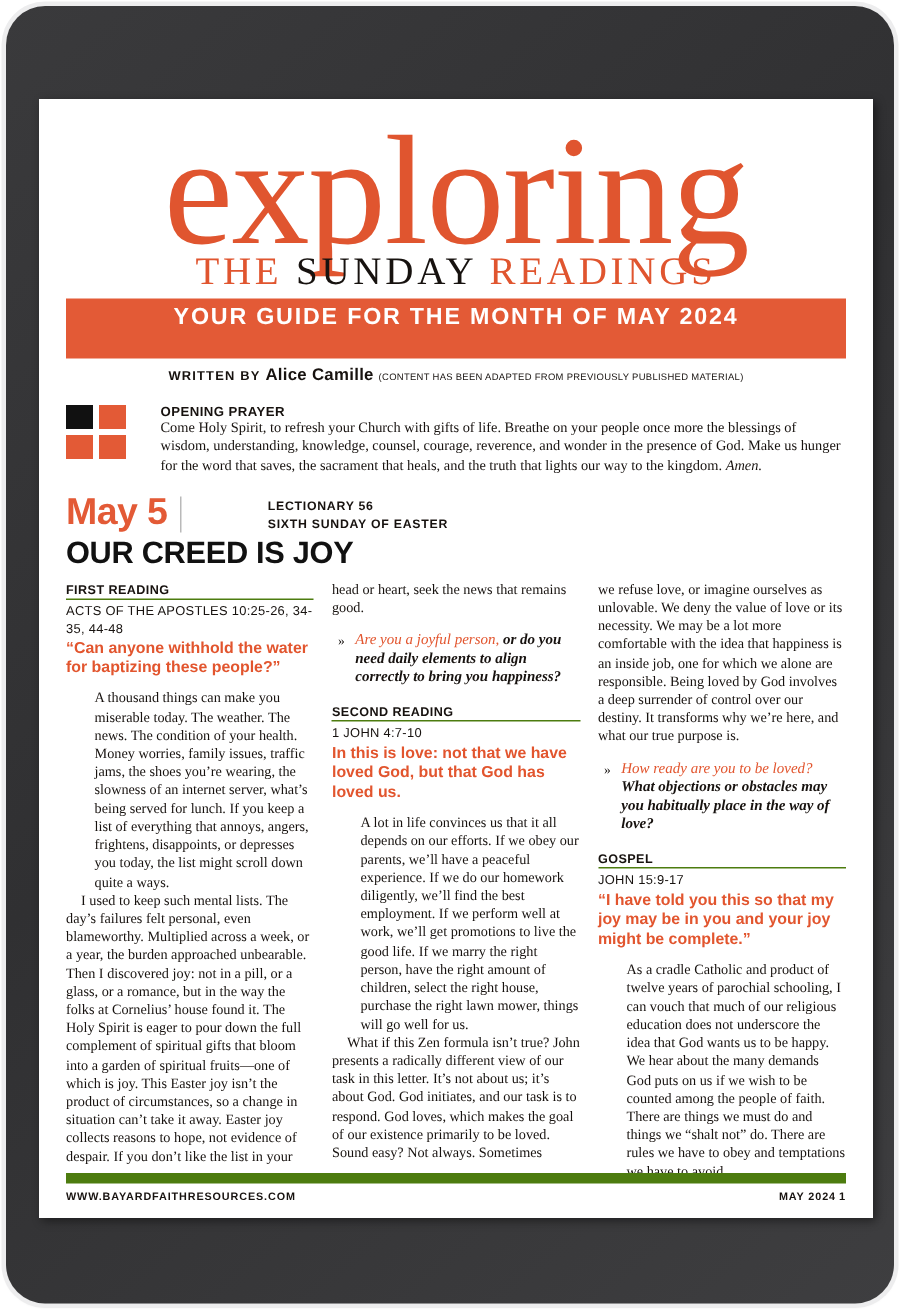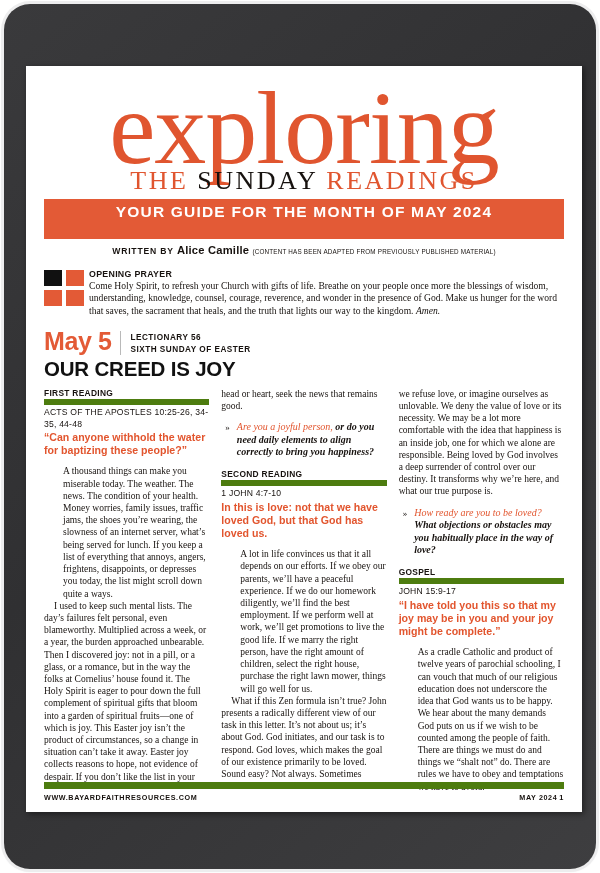--- a/index.html
+++ b/index.html
@@ -99,21 +99,21 @@
     color: #17120f;
     padding: 5px 0 0;
   }
   .byline .bl-label { font-weight: bold; }
   .byline .bl-name { font-weight: bold; font-size: 11.2px; letter-spacing: .2px; }
   .byline .bl-note { font-size: 6.3px; letter-spacing: .2px; }
 
   
   .prayer {
     display: flex;
-    gap: 5px;
+    gap: 23px;
     margin-top: 13px;
     border-top: 0;
   }
   .sq-grid {
     width: 40px;
     height: 36px;
     display: grid;
     grid-template-columns: 18px 18px;
     grid-template-rows: 16px 16px;
     gap: 4px;
@@ -162,20 +162,21 @@
     margin-top: 1px;
   }
   .date-meta {
     font-family: "Liberation Sans", sans-serif;
     font-size: 8.2px;
     letter-spacing: .5px;
     color: #17120f;
     line-height: 1.42;
     padding-top: 2px;
     font-weight: 600;
+    margin-left: 48px;
   }
   .headline {
     font-family: "Liberation Sans", sans-serif;
     font-weight: bold;
     font-size: 20.5px;
     color: #111111;
     letter-spacing: -0.2px;
     margin-top: 1px;
     margin-bottom: 7px;
   }
@@ -186,21 +187,21 @@
     gap: 12px;
   }
   .col { width: 167px; }
 
   .sec-label {
     font-family: "Liberation Sans", sans-serif;
     font-weight: bold;
     font-size: 8.4px;
     letter-spacing: .3px;
     color: #17120f;
-    border-bottom: 6px solid #4d7c0f;
+    border-bottom: 1px solid #4d7c0f;
     padding-bottom: 1.5px;
     margin-bottom: 2px;
   }
   .cite {
     font-family: "Liberation Sans", sans-serif;
     font-size: 8.6px;
     letter-spacing: .2px;
     color: #17120f;
     line-height: 1.34;
   }

